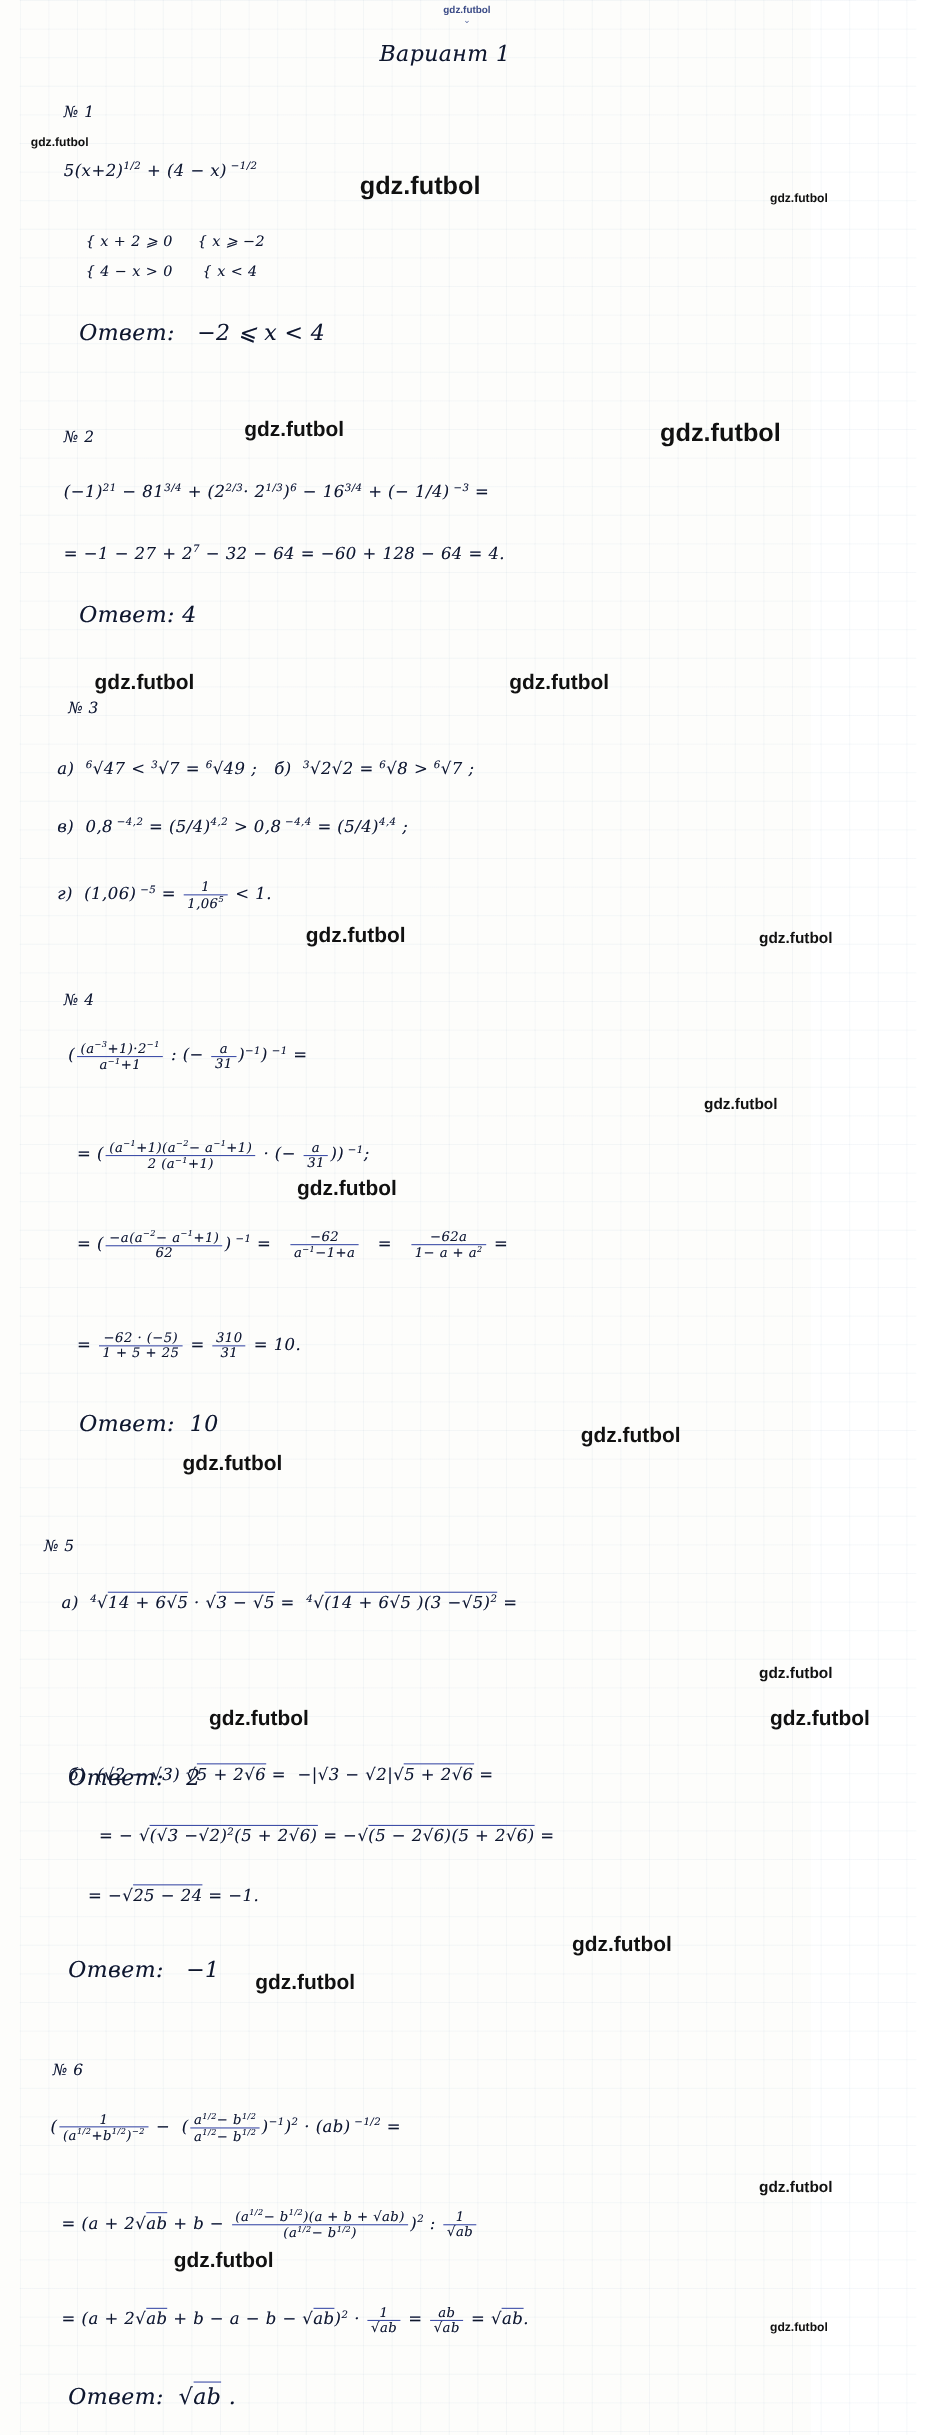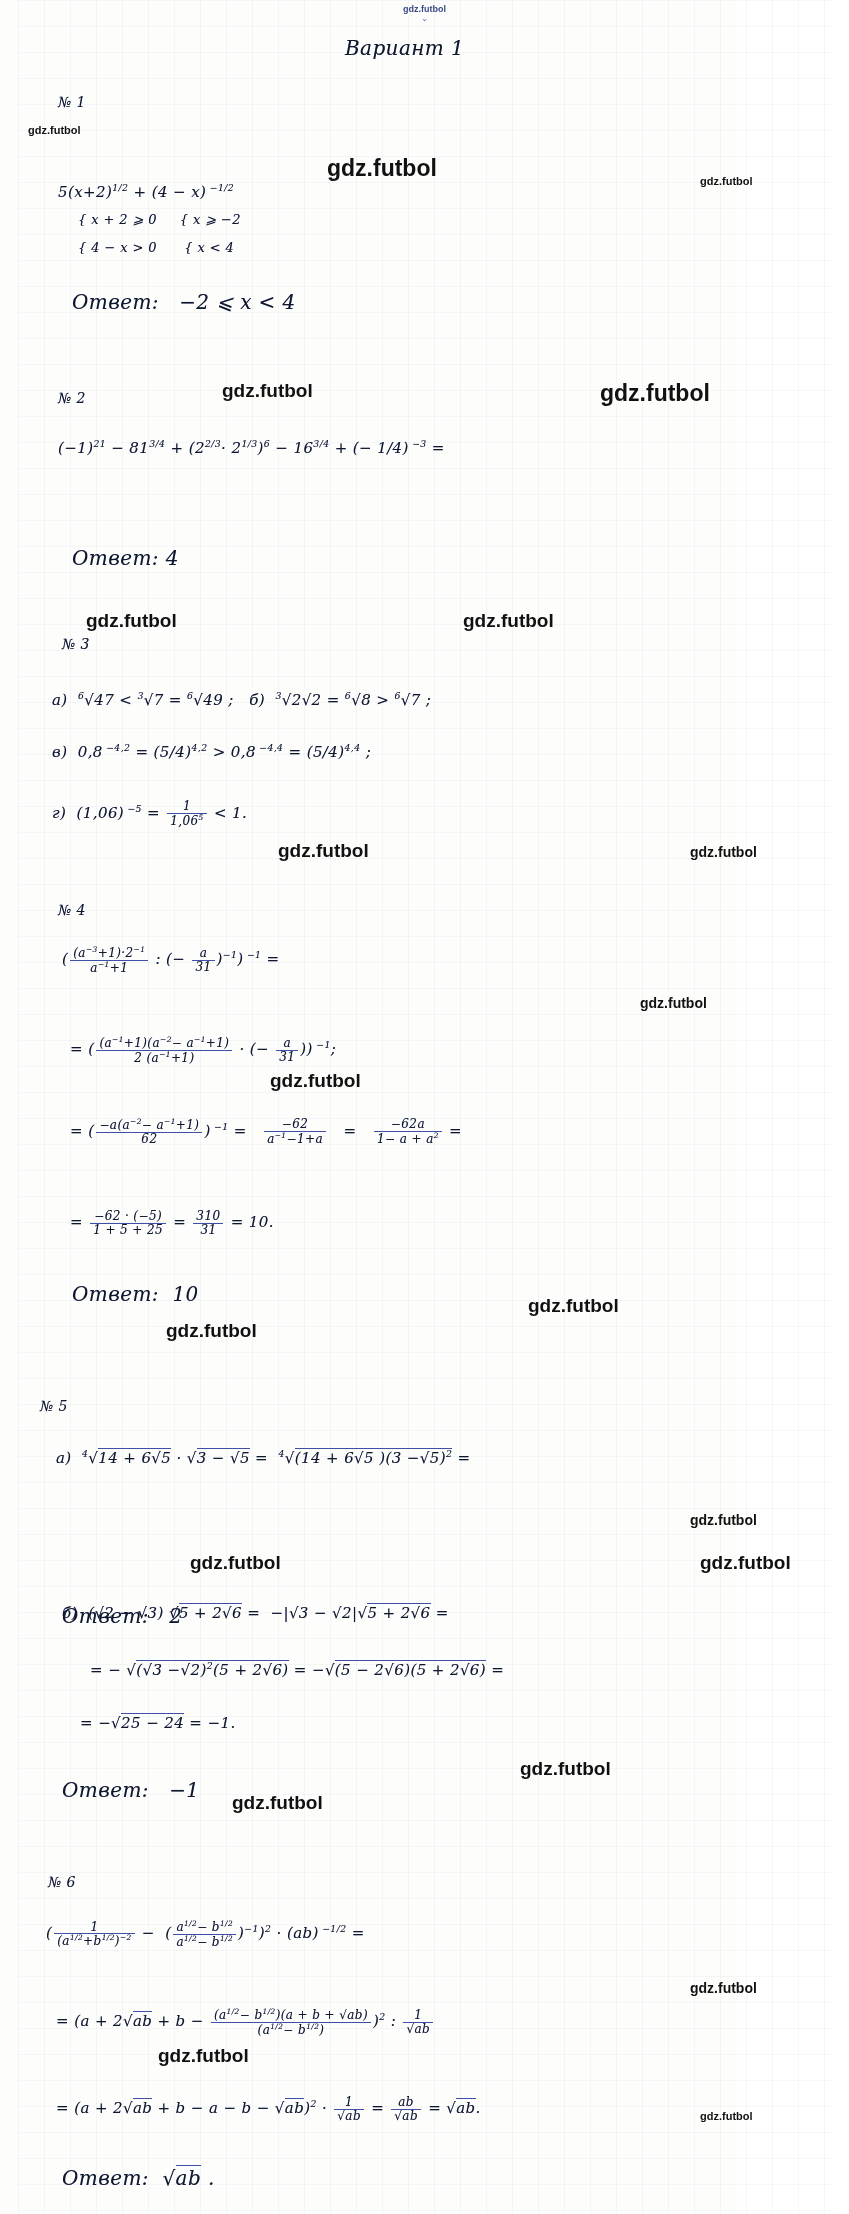--- a/index.html
+++ b/index.html
@@ -102,27 +102,28 @@
   <div id="grid"></div>
 
   <div class="hdr">
     <span>gdz.futbol</span>
     <span class="sub">⌄</span>
   </div>
 
   <div class="hw title" style="left:345px; top:36px;">Вариант 1</div>
 
   <div class="hw tasknum" style="left:58px; top:94px;">№ 1</div>
-  <div class="hw mid" style="left:58px; top:146px;margin-top:36px;">5(<i>x</i>+2)<sup>1/2</sup> + (4 − <i>x</i>)<sup> −1/2</sup></div>
+  <div class="hw mid" style="left:58px; top:146px;">5(<i>x</i>+2)<sup>1/2</sup> + (4 − <i>x</i>)<sup> −1/2</sup></div>
   <div class="hw small" style="left:78px; top:212px;">{ <i>x</i> + 2 ⩾ 0     { <i>x</i> ⩾ −2</div>
   <div class="hw small" style="left:78px; top:240px;">{ 4 − <i>x</i> &gt; 0      { <i>x</i> &lt; 4</div>
   <div class="hw answer" style="left:72px; top:290px;">Ответ:   −2 ⩽ <i>x</i> &lt; 4</div>
 
   <div class="hw tasknum" style="left:58px; top:390px;">№ 2</div>
   <div class="hw mid" style="left:58px; top:438px;">(−1)<sup>21</sup> − 81<sup>3/4</sup> + (2<sup>2/3</sup>· 2<sup>1/3</sup>)<sup>6</sup> − 16<sup>3/4</sup> + (− 1/4)<sup> −3</sup> =</div>
+  <div class="hw mid" style="left:58px; top:494px;">= −1 − 27 + 2<sup>7</sup> − 32 − 64 = −60 + 128 − 64 = 4.</div>
   <div class="hw answer" style="left:72px; top:546px;">Ответ: 4</div>
 
   <div class="hw tasknum" style="left:62px; top:636px;">№ 3</div>
   <div class="hw mid" style="left:52px; top:690px;">а)  <sup>6</sup>√47 &lt; <sup>3</sup>√7 = <sup>6</sup>√49 ;   б)  <sup>3</sup>√2√2 = <sup>6</sup>√8 &gt; <sup>6</sup>√7 ;</div>
   <div class="hw mid" style="left:52px; top:742px;">в)  0,8<sup> −4,2</sup> = (5/4)<sup>4,2</sup> &gt; 0,8<sup> −4,4</sup> = (5/4)<sup>4,4</sup> ;</div>
   <div class="hw mid" style="left:52px; top:800px;">г)  (1,06)<sup> −5</sup> = <span class="frac"><span class="num">1</span><span class="den">1,06<sup>5</sup></span></span> &lt; 1.</div>
 
   <div class="hw tasknum" style="left:58px; top:902px;">№ 4</div>
   <div class="hw mid" style="left:62px; top:946px;">(<span class="frac"><span class="num">(a<sup>−3</sup>+1)·2<sup>−1</sup></span><span class="den">a<sup>−1</sup>+1</span></span> : (− <span class="frac"><span class="num">a</span><span class="den">31</span></span>)<sup>−1</sup>)<sup> −1</sup> =</div>
   <div class="hw mid" style="left:70px; top:1036px;">= (<span class="frac"><span class="num">(a<sup>−1</sup>+1)(a<sup>−2</sup>− a<sup>−1</sup>+1)</span><span class="den">2 (a<sup>−1</sup>+1)</span></span> · (− <span class="frac"><span class="num">a</span><span class="den">31</span></span>))<sup> −1</sup>;</div>

